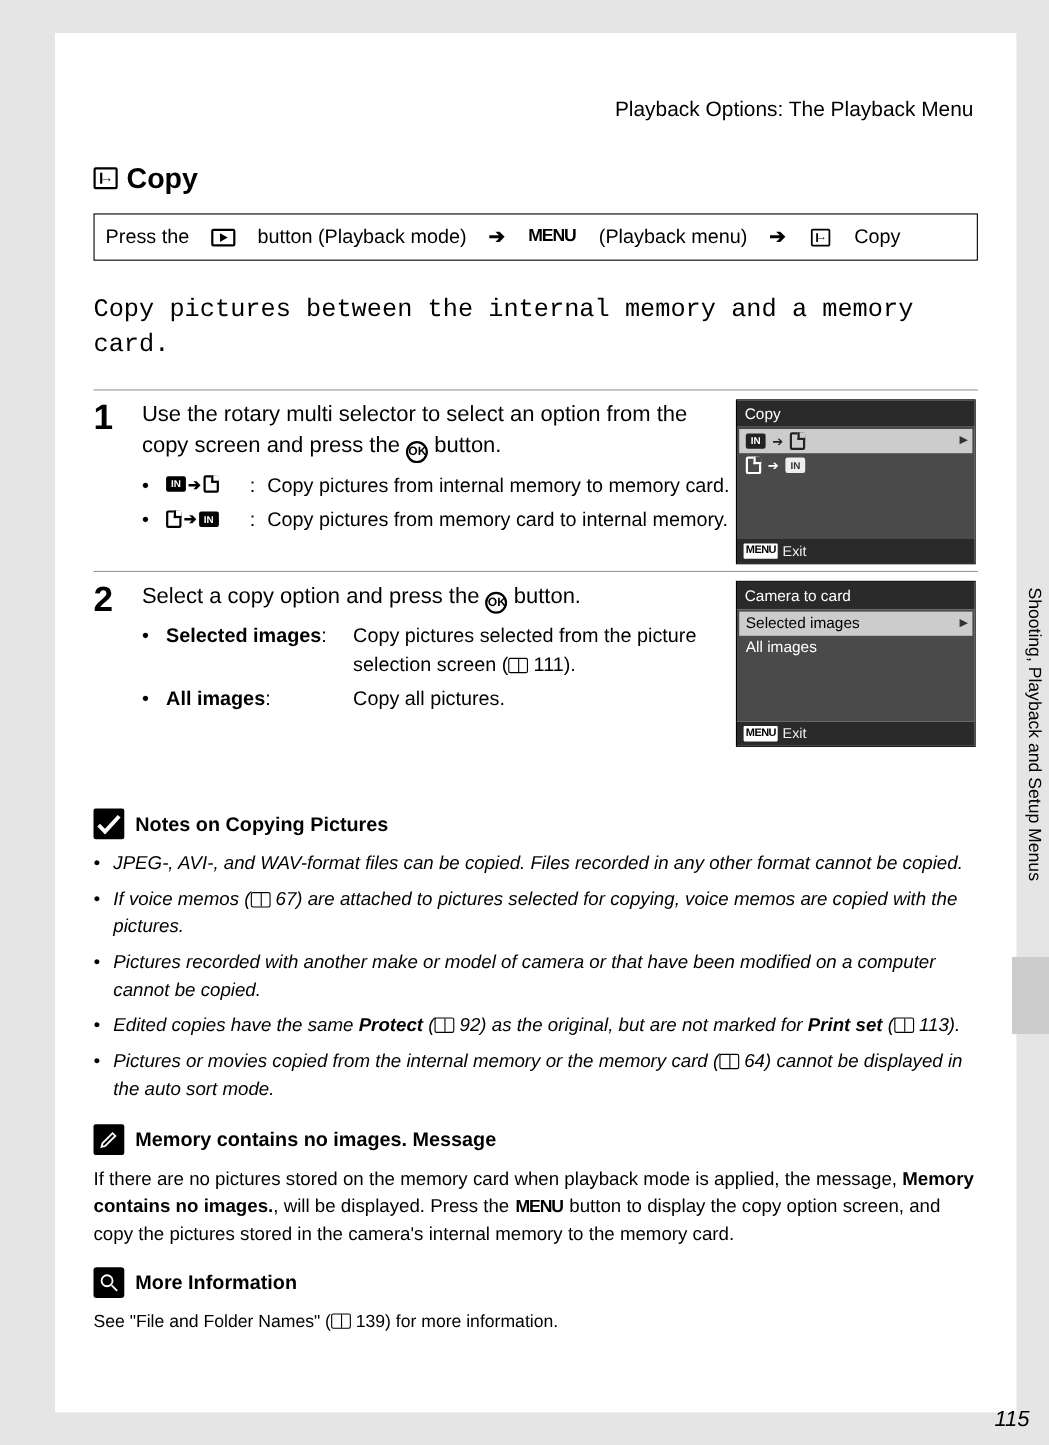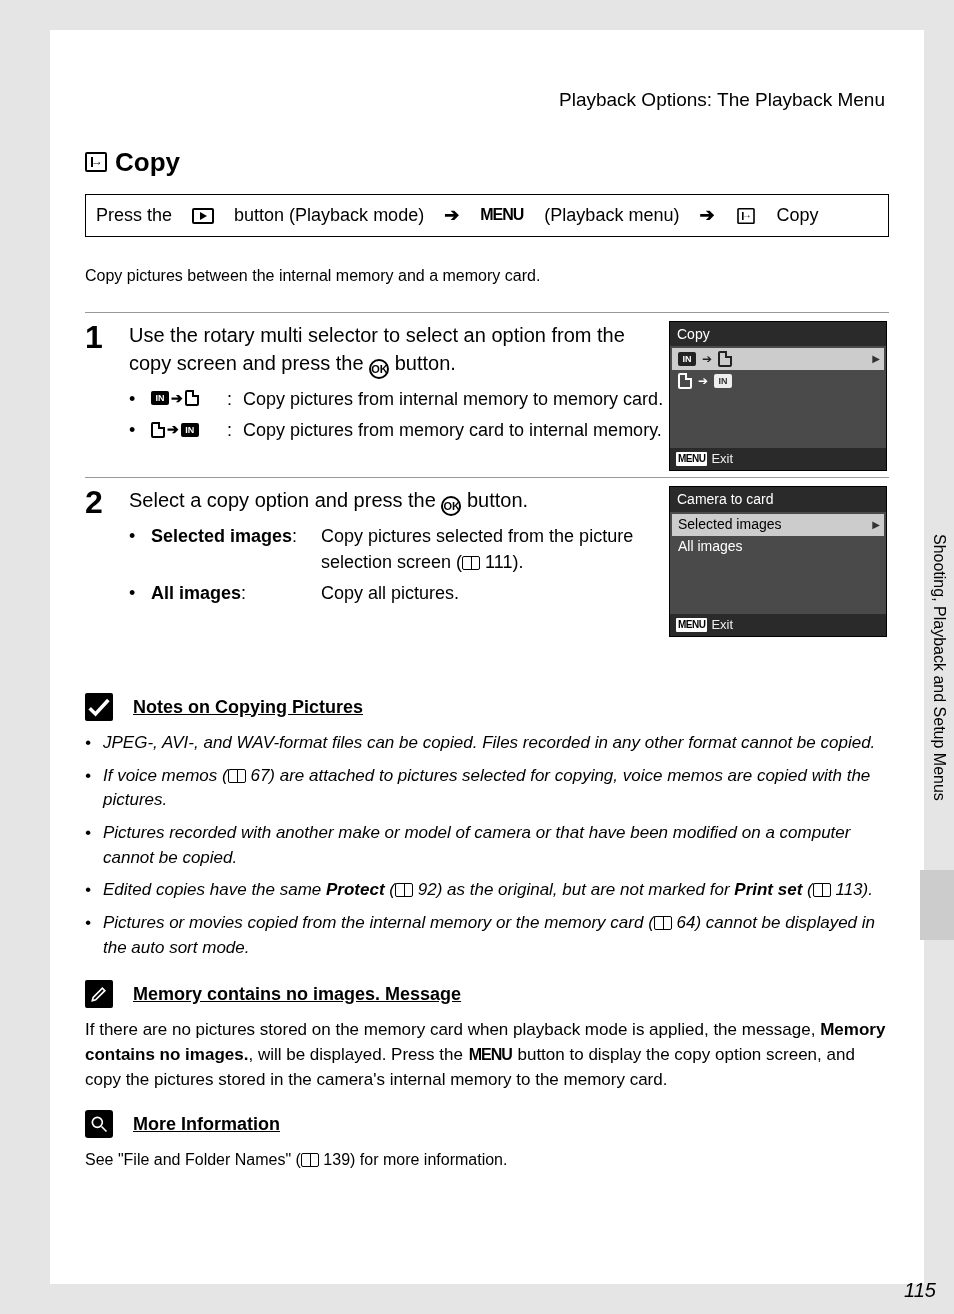--- a/index.html
+++ b/index.html
@@ -39,21 +39,21 @@
   .nav-box {
     border: 1px solid #000;
     padding: 8px 10px;
     font-size: 18px;
     margin-bottom: 28px;
     display:flex;
     align-items:center;
     gap:20px;
     flex-wrap:wrap;
   }
-  .intro { font-size: 16px; margin-bottom: 24px; }
+  .intro { font-size: 23px; margin-bottom: 24px; font-family: Liberation Mono, monospace; }
   hr.sep { border: none; border-top: 1px solid #999; margin: 0; }
   .step {
     display: flex;
     gap: 18px;
     padding: 8px 0 6px 0;
   }
   .step-num { font-size: 32px; font-weight: 700; line-height: 1; width: 26px; }
   .step-body { flex: 1; }
   .step-body p { font-size: 20px; margin-bottom: 4px; }
   .step-list { list-style: none; margin-top: 8px; }
@@ -79,21 +79,21 @@
   .cam-body { background:#4a4a4a; height: 102px; display:flex; flex-direction:column; padding:2px 0; gap:0; }
   .cam-row { height:22px; display:flex; align-items:center; padding:0 6px; font-size:14px; color:#fff; gap:6px; margin:0 2px; font-family: Verdana, Arial, sans-serif; position:relative;}
   .cam-row.sel { background:#ccc; color:#000; }
   .cam-row .chev { position:absolute; right:4px; font-size:10px; color:#333; }
   .cam-footer { background:#2a2a2a; color:#eee; font-size:13px; padding:2px 6px; display:flex; align-items:center; gap:4px; font-family: Verdana, Arial, sans-serif;}
   .menu-tag { background:#fff; color:#000; font-weight:700; font-size:10px; padding:0 2px; border-radius:1px; font-family: Arial; letter-spacing:-0.5px;}
   .cam2 .cam-body { height:102px; }
   .cam-row .mini-icon { font-size:12px; }
 
   .notes-section { margin-top: 50px; }
-  .note-head { display:flex; align-items:center; gap:20px; margin-bottom:10px;text-decoration:underline; }
+  .note-head { display:flex; align-items:center; gap:10px; margin-bottom:10px; }
   .note-head .nh-icon { width:28px; height:28px; background:#000; color:#fff; display:flex; align-items:center; justify-content:center; font-weight:700; font-size:20px; border-radius:2px;}
   .note-head .nh-icon.pencil svg { width:20px; height:20px; }
   .note-head .nh-icon.pencil { font-size:18px; }
   .note-head h3 { font-size:18px; font-weight:700; }
   .note-list { list-style:none; margin-bottom:20px; }
   .note-list li { display:flex; gap:8px; font-size:17px; margin-bottom:8px; line-height:1.45;font-style:italic;}
   .note-list li::before { content:"•"; flex:0 0 10px; }
   .note-para { font-size:17px; line-height:1.45; margin-bottom:18px;}
 
   .side-tab {

